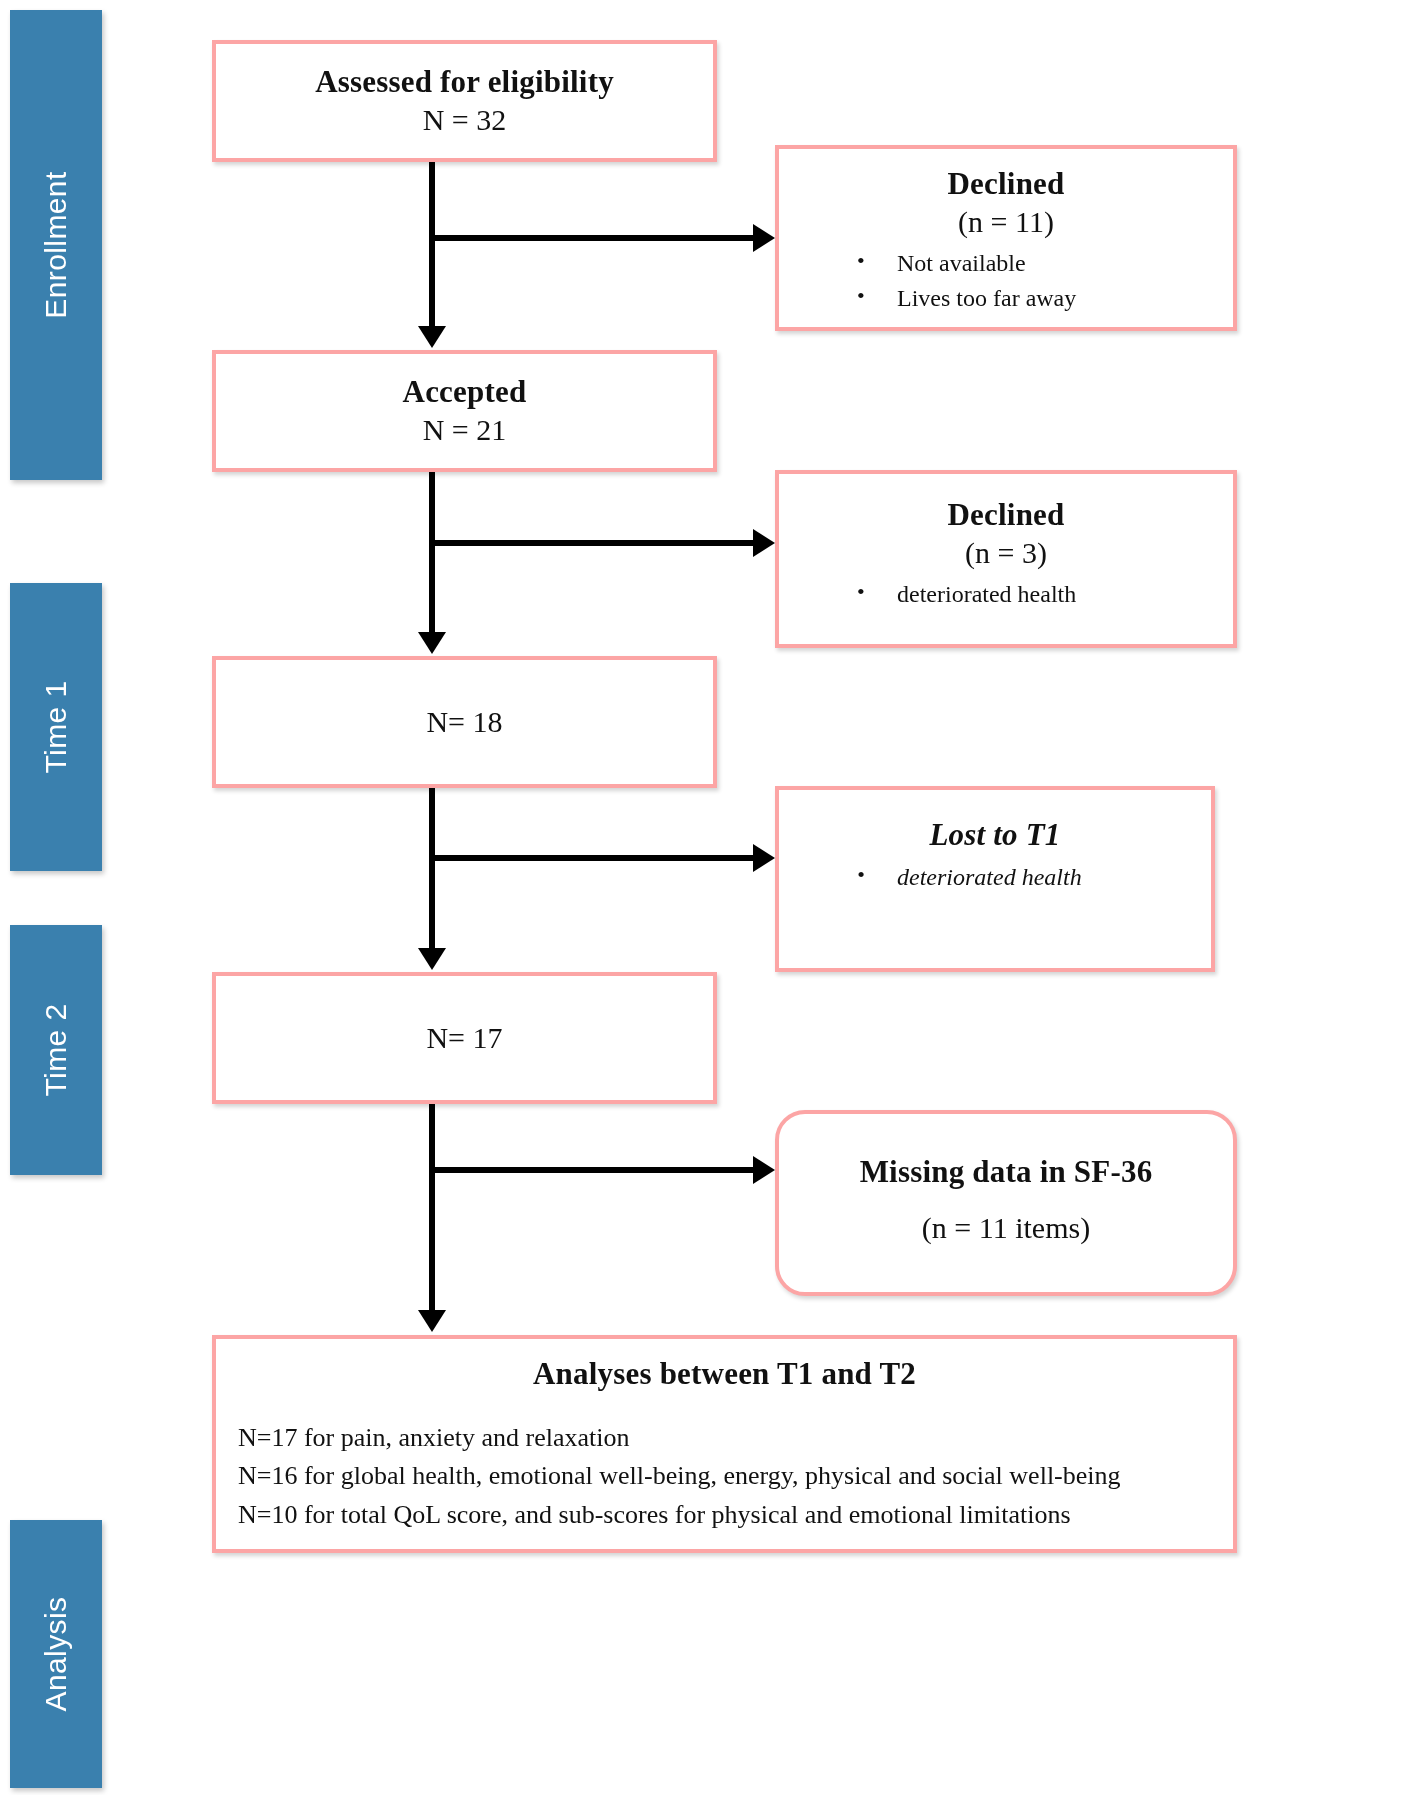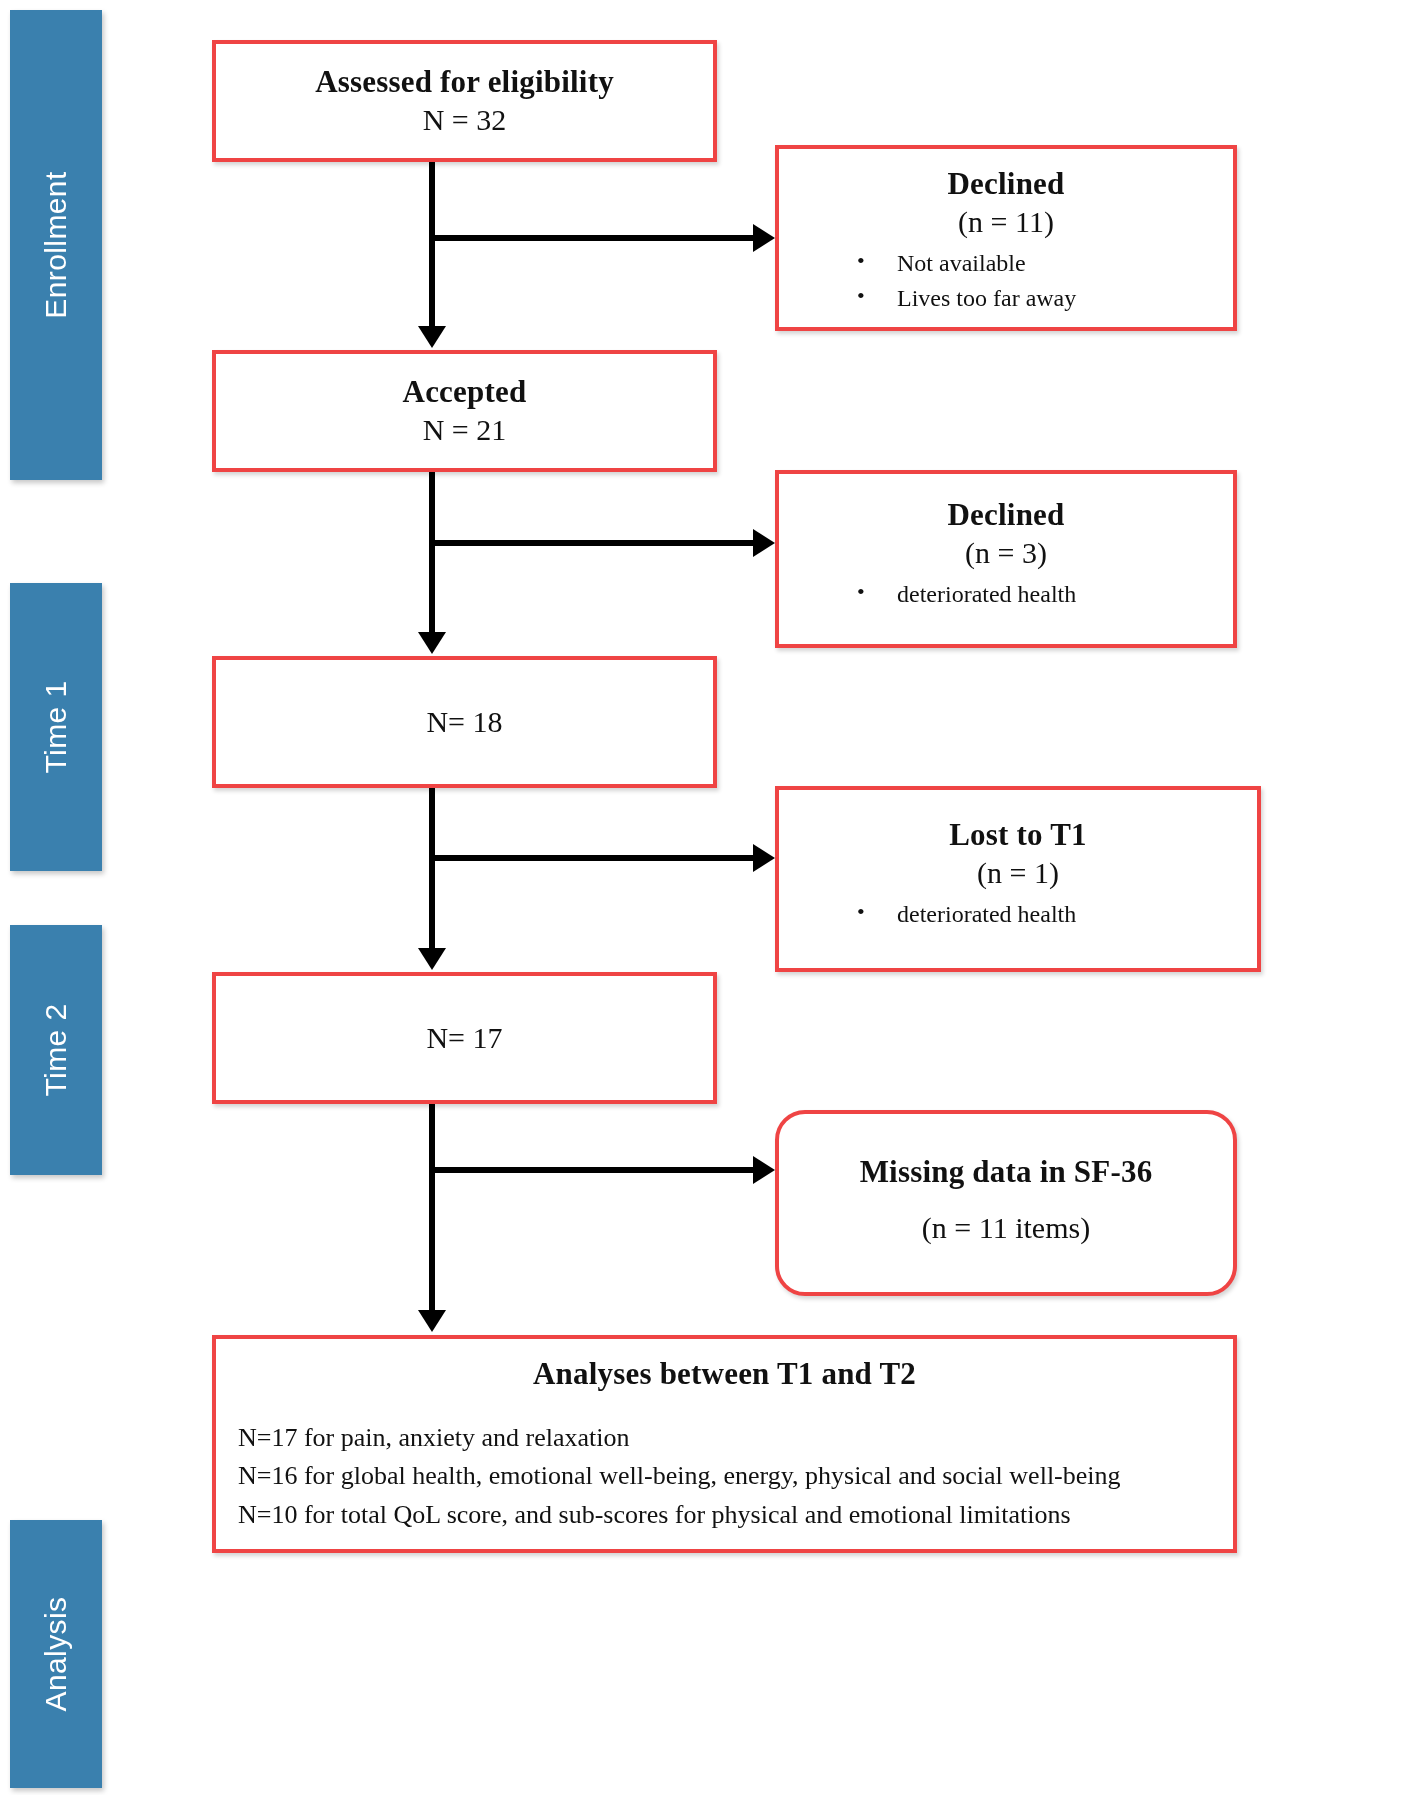--- a/index.html
+++ b/index.html
@@ -24,21 +24,21 @@
     white-space:nowrap;
     color:#ffffff;
     font-family:"Liberation Sans","DejaVu Sans",sans-serif;
     font-size:30px;letter-spacing:.4px;font-weight:400;
   }
 
   
   .box{
     position:absolute;
     background:#ffffff;
-    border:4px solid #ef4444;
+    border:4px solid #fca5a5;
     box-sizing:border-box;
     box-shadow:2px 3px 4px rgba(0,0,0,.17);
   }
   .box .inner{
     position:absolute;left:0;right:0;top:0;bottom:0;
     display:flex;flex-direction:column;justify-content:center;
   }
   .ttl{
     text-align:center;font-weight:bold;font-size:31px;line-height:1.22;
     letter-spacing:.2px;
@@ -145,24 +145,23 @@
   <div class="box" style="left:775px;top:470px;width:462px;height:178px;">
     <div class="inner" style="justify-content:flex-start;padding-top:22px;">
       <div class="ttl">Declined</div>
       <div class="sub">(n = 3)</div>
       <ul class="bullets">
         <li>deteriorated health</li>
       </ul>
     </div>
   </div>
 
-  <div class="box" style="left:775px;top:786px;width:486px;height:186px;">
+  <div class="box" style="left:775px;top:786px;width:440px;height:186px;font-style:italic;">
     <div class="inner" style="justify-content:flex-start;padding-top:26px;">
       <div class="ttl">Lost to T1</div>
-      <div class="sub">(n = 1)</div>
       <ul class="bullets">
         <li>deteriorated health</li>
       </ul>
     </div>
   </div>
 
   <div class="box" style="left:775px;top:1110px;width:462px;height:186px;border-radius:30px;">
     <div class="inner" style="justify-content:center;padding-bottom:6px;">
       <div class="ttl">Missing data in SF-36</div>
       <div class="sub" style="margin-top:18px;">(n = 11 items)</div>

